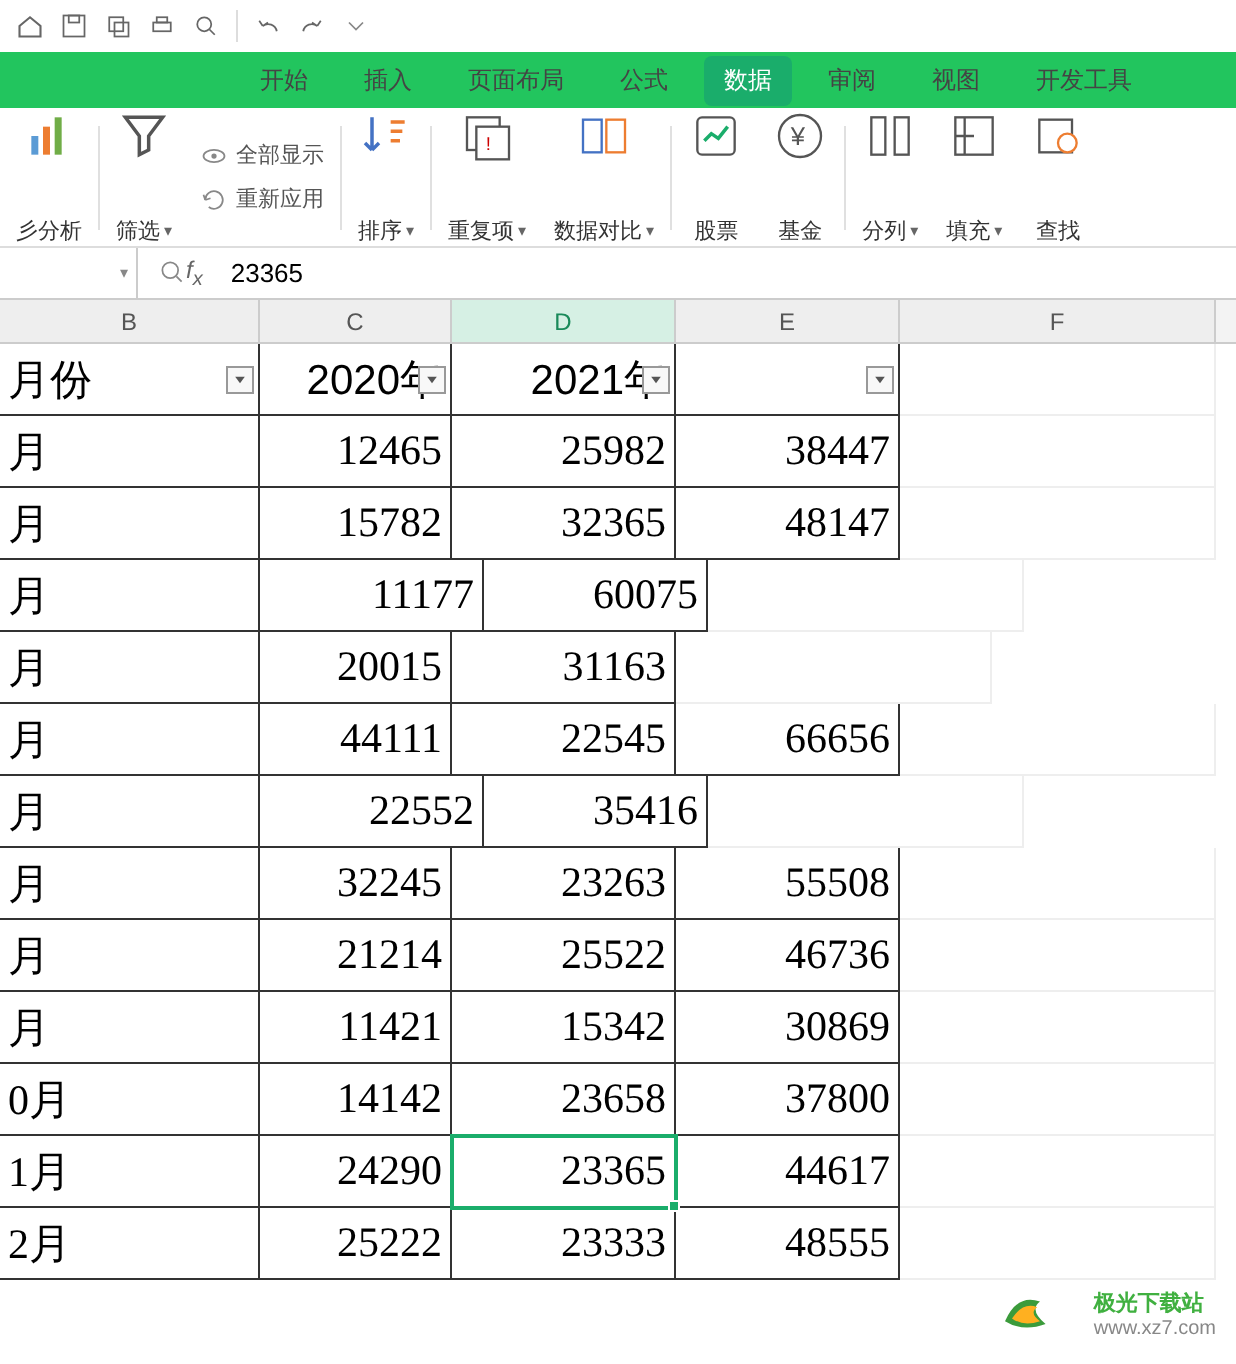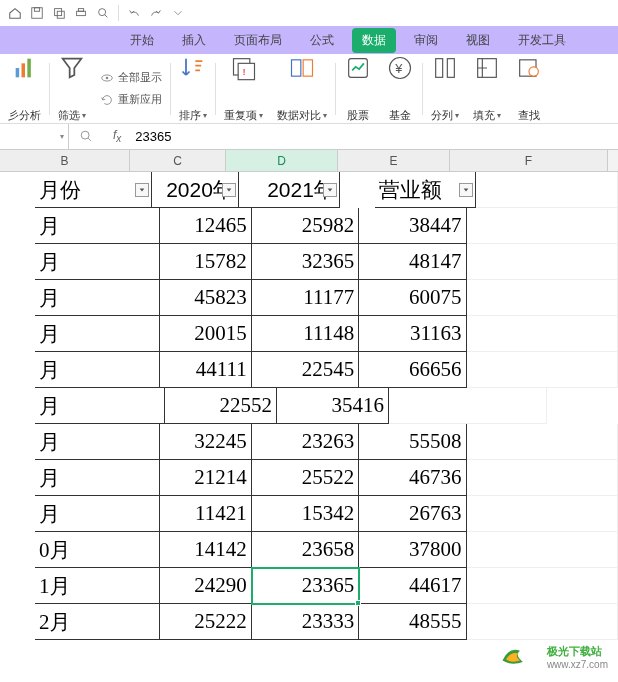--- a/index.html
+++ b/index.html
@@ -5,60 +5,60 @@
 * { margin: 0; padding: 0; box-sizing: border-box; font-family: "Microsoft YaHei", Arial, sans-serif; }
 body { background: #fff; width: 618px; height: 682px; overflow: hidden; position: relative; }
 
 
 .quickbar { height: 26px; background: #fff; display: flex; align-items: center; padding-left: 6px; gap: 4px; }
 .qicon { width: 18px; height: 18px; display: flex; align-items: center; justify-content: center; color: #555; }
 .qicon svg { width: 14px; height: 14px; }
 .qsep { width: 1px; height: 16px; background: #ddd; margin: 0 2px; }
 
 
-.tabs { height: 28px; display: flex; align-items: center; padding-left: 120px; gap: 8px; background: #c4b5fd; }
+.tabs { height: 28px; display: flex; align-items: center; padding-left: 120px; gap: 8px; background: #22c55e; }
 .tab { font-size: 12px; color: #444; padding: 4px 10px; cursor: pointer; }
 .tab.active { background: #1aad6b; color: #fff; border-radius: 4px; }
 
 
 .ribbon { height: 70px; background: #fff; border-bottom: 1px solid #ddd; display: flex; align-items: center; padding: 4px 2px; gap: 2px; }
 .ribbon-group { display: flex; flex-direction: column; align-items: center; justify-content: center; padding: 0 6px; height: 100%; }
 .ribbon-sep { width: 1px; height: 52px; background: #e0e0e0; }
 .big-btn { display: flex; flex-direction: column; align-items: center; gap: 2px; cursor: pointer; }
 .big-btn .ricon { width: 28px; height: 28px; display: flex; align-items: center; justify-content: center; }
 .big-btn .rlabel { font-size: 11px; color: #333; display: flex; align-items: center; gap: 2px; margin-top: 24px; }
 .small-btn { display: flex; align-items: center; gap: 4px; font-size: 11px; color: #555; cursor: pointer; padding: 2px 0; }
 .small-btn .sicon { width: 14px; height: 14px; display: flex; align-items: center; justify-content: center; }
 .dd { font-size: 8px; color: #666; }
 
 
 .formula-bar { height: 26px; border-bottom: 1px solid #ccc; display: flex; align-items: center; background: #fff; }
 .name-box { width: 56px; height: 22px; border: none; padding-left: 4px; font-size: 12px; display: flex; align-items: center; }
 .name-dd { font-size: 8px; color: #888; cursor: pointer; padding: 0 4px; }
 .fb-sep { width: 1px; height: 100%; background: #ccc; margin: 0 4px 0 0; }
-.fx-btn { display: flex; align-items: center; gap: 20px; padding: 0 6px; cursor: pointer; }
+.fx-btn { display: flex; align-items: center; gap: 0; padding: 0 6px; cursor: pointer; }
 .fx-label { font-style: italic; font-size: 12px; color: #666; }
 .formula-input { flex: 1; height: 22px; border: none; outline: none; padding-left: 8px; font-size: 13px; }
 
 
 .sheet { position: relative; }
 .col-headers { display: flex; height: 22px; background: #f3f3f3; border-bottom: 1px solid #ccc; }
 .ch { border-right: 1px solid #ccc; font-size: 12px; color: #555; display: flex; align-items: center; justify-content: center; background: #eee; }
 .ch.active { background: #d6f0e4; color: #1a8a5a; }
 .ch-b { width: 130px; }
 .ch-c { width: 96px; }
 .ch-d { width: 112px; }
 .ch-e { width: 112px; }
 .ch-f { width: 158px; }
 
 .grid-row { display: flex; height: 36px; }
 .cell { border-right: 1px solid #333; border-bottom: 1px solid #333; display: flex; align-items: center; font-size: 21px; font-family: "SimSun", serif; padding: 0 4px; background: #fff; position: relative; }
 .cell.header { font-size: 21px; }
 .cell.num { justify-content: flex-end; }
-.cell.txt { justify-content: flex-start; margin-left: 35px; }
+.cell.txt { justify-content: flex-start; }
 .c-b { width: 130px; border-left: none; }
 .c-c { width: 96px; }
 .c-d { width: 112px; }
 .c-e { width: 112px; }
 .c-f { width: 158px; border: none; border-bottom: 1px solid #eee; border-right: 1px solid #eee; }
 
 .filter-btn { position: absolute; right: 2px; top: 50%; transform: translateY(-50%); width: 14px; height: 14px; border: 1px solid #999; background: #f8f8f8; display: flex; align-items: center; justify-content: center; cursor: pointer; }
 .filter-btn svg { width: 8px; height: 8px; }
 
 .selected-cell { outline: 2px solid #1aad6b; outline-offset: -1px; z-index: 2; }
@@ -333,21 +333,20 @@
       </div>
     <div class="cell header num c-d">
         <span>2021年</span>
         <span class="filter-btn">
           <svg viewBox="0 0 10 10">
             <path d="M2 3l3 4 3-4z" fill="#555"></path>
           </svg>
         </span>
       </div>
     <div class="cell header txt c-e">
-        <span>营业额</span>
         <span class="filter-btn">
           <svg viewBox="0 0 10 10">
             <path d="M2 3l3 4 3-4z" fill="#555"></path>
           </svg>
         </span>
       </div>
     <div class="cell c-f"></div>
   </div>
 
   <div id="data-rows">
@@ -360,29 +359,27 @@
       </div>
       <div class="grid-row">
         <div class="cell txt c-b">月</div>
         <div class="cell num c-c">15782</div>
         <div class="cell num c-d">32365</div>
         <div class="cell num c-e">48147</div>
         <div class="cell c-f"></div>
       </div>
       <div class="grid-row">
         <div class="cell txt c-b">月</div>
-        <div class="cell num c-c">45823</div>
         <div class="cell num c-d">11177</div>
         <div class="cell num c-e">60075</div>
         <div class="cell c-f"></div>
       </div>
       <div class="grid-row">
         <div class="cell txt c-b">月</div>
         <div class="cell num c-c">20015</div>
-        <div class="cell num c-d">11148</div>
         <div class="cell num c-e">31163</div>
         <div class="cell c-f"></div>
       </div>
       <div class="grid-row">
         <div class="cell txt c-b">月</div>
         <div class="cell num c-c">44111</div>
         <div class="cell num c-d">22545</div>
         <div class="cell num c-e">66656</div>
         <div class="cell c-f"></div>
       </div>
@@ -403,21 +400,21 @@
         <div class="cell txt c-b">月</div>
         <div class="cell num c-c">21214</div>
         <div class="cell num c-d">25522</div>
         <div class="cell num c-e">46736</div>
         <div class="cell c-f"></div>
       </div>
       <div class="grid-row">
         <div class="cell txt c-b">月</div>
         <div class="cell num c-c">11421</div>
         <div class="cell num c-d">15342</div>
-        <div class="cell num c-e">26763</div>
+        <div class="cell num c-e">30869</div>
         <div class="cell c-f"></div>
       </div>
       <div class="grid-row">
         <div class="cell txt c-b">0月</div>
         <div class="cell num c-c">14142</div>
         <div class="cell num c-d">23658</div>
         <div class="cell num c-e">37800</div>
         <div class="cell c-f"></div>
       </div>
       <div class="grid-row">

